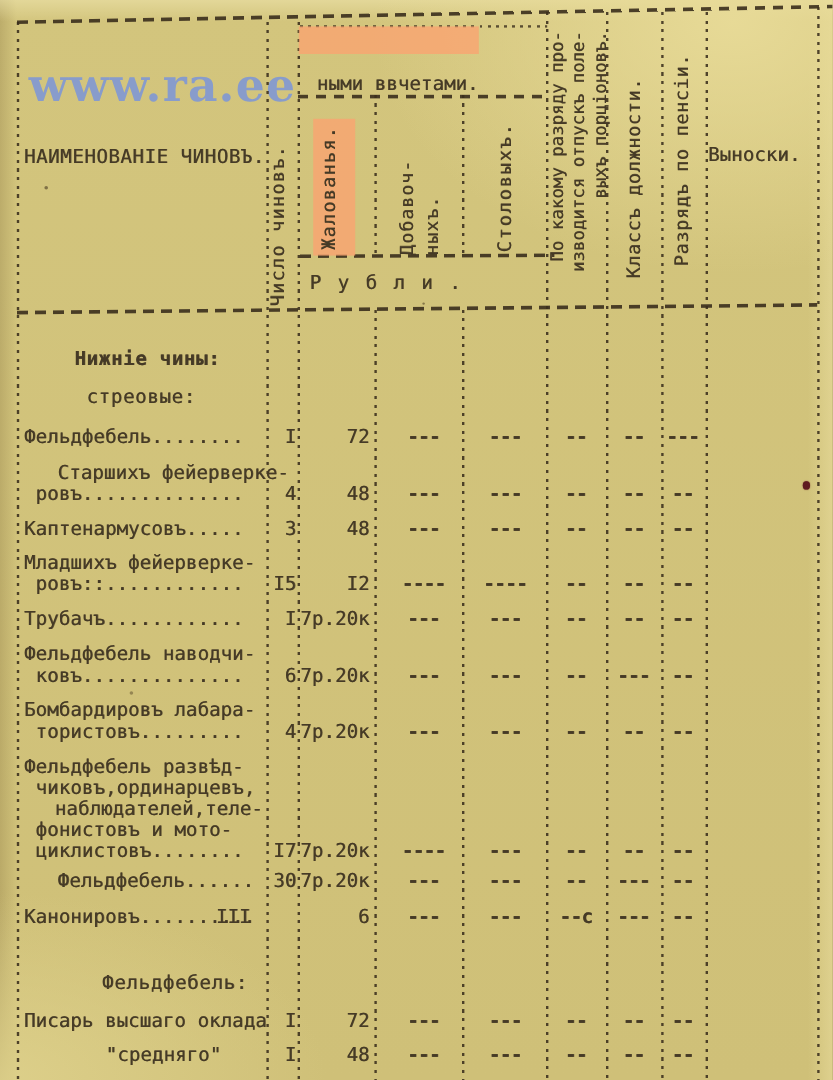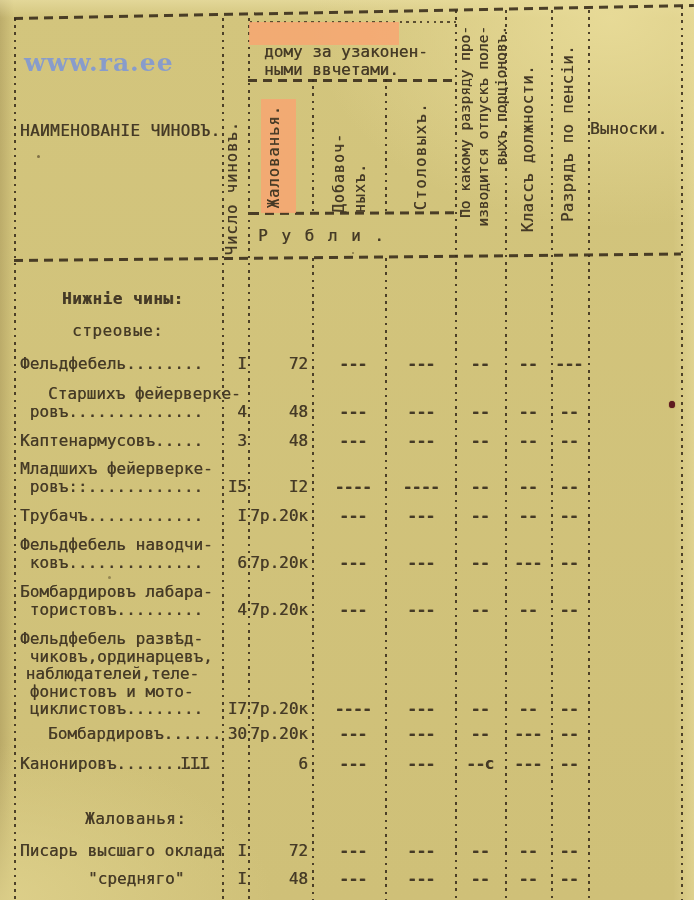--- a/index.html
+++ b/index.html
@@ -23,21 +23,21 @@
   .vwrap{position:absolute;display:flex;}
   .vl{position:absolute;width:2.4px;
       background:repeating-linear-gradient(to bottom,rgba(58,46,28,.88) 0 2.6px,rgba(58,46,28,0) 2.6px 7.2px);}
   .hl{position:absolute;height:2.6px;transform-origin:left center;
       background:repeating-linear-gradient(to right,rgba(58,46,28,.9) 0 9px,rgba(58,46,28,0) 9px 15px);}
   .hl.dots{height:2px;
       background:repeating-linear-gradient(to right,rgba(58,46,28,.8) 0 2.4px,rgba(58,46,28,0) 2.4px 6.8px);}
   .hl.thick{height:3px;}
   .orange{position:absolute;background:#f9a572;opacity:.82;}
   .watermark{position:absolute;left:24px;top:48px;
-      font-family:"DejaVu Serif",serif;font-weight:bold;font-size:25px;
+      font-family:"DejaVu Serif",serif;font-weight:bold;font-size:38px;
       color:#7e97d6;opacity:.88;letter-spacing:1px;}
   .speck{position:absolute;border-radius:50%;}
   .section{letter-spacing:.5px;}
 </style>
 </head>
 <body>
 
 <div class="page">
 
   <div class="watermark">www.ra.ee</div>
@@ -64,21 +64,21 @@
 
   <div class="orange" style="left:249px;top:22px;width:150px;height:23px;"></div>
   <div class="orange" style="left:261px;top:99px;width:35px;height:114px;"></div>
 
   <div class="tw" style="left:20px;top:122px;letter-spacing:.4px;">НАИМЕНОВАНІЕ ЧИНОВЪ.</div>
 
   <div class="vwrap" style="left:224px;bottom:645px;">
     <span class="vtext tw" style="position:static;">Число чиновъ.</span>
   </div>
 
-  <div class="tw" style="left:253px;top:24px;line-height:18.5px;"><br><span style="padding-left:11px;">дому за узаконен-</span><br><span style="padding-left:11px;margin-top:44px;">ными ввчетами.</span></div>
+  <div class="tw" style="left:253px;top:24px;line-height:18.5px;"><br><br><span style="padding-left:11px;margin-top:44px;">ными ввчетами.</span></div>
 
   <div class="vwrap" style="left:266px;bottom:692px;">
     <span class="vtext tw" style="position:static;">Жалованья.</span>
   </div>
 
   <div class="vwrap" style="left:331px;bottom:687px;gap:5px;align-items:flex-end;">
     <span class="vtext tw" style="position:static;font-size:15px;">Добавоч-</span>
     <span class="vtext tw" style="position:static;font-size:15px;">ныхъ.</span>
   </div>
 
@@ -177,52 +177,52 @@
         <div class="tw cell" style="left: 230px; top: 17.5px; width: 78px; text-align: right;">7р.20к</div>
         <div class="tw cell dash-txt" style="left: 316px; top: 17.5px; width: 74px; text-align: center;">---</div>
         <div class="tw cell dash-txt" style="left: 388px; top: 17.5px; width: 66px; text-align: center;">---</div>
         <div class="tw cell dash-txt" style="left: 456px; top: 17.5px; width: 48px; text-align: center;">--</div>
         <div class="tw cell dash-txt" style="left: 506px; top: 17.5px; width: 44px; text-align: center;">--</div>
         <div class="tw cell dash-txt" style="left: 549px; top: 17.5px; width: 40px; text-align: center;">--</div>
       </div>
       <div style="position: absolute; left: 0px; top: 630px; width: 694px;">
         <div class="tw" style="left: 20px; top: 0px;">Фельдфебель развѣд-</div>
         <div class="tw" style="left: 20px; top: 17.5px;"> чиковъ,ординарцевъ,</div>
-        <div class="tw" style="left: 16px; top: 35px; text-align: right;"> наблюдателей,теле-</div>
+        <div class="tw" style="left: 36px; top: 35px; text-align: right;"> наблюдателей,теле-</div>
         <div class="tw" style="left: 20px; top: 52.5px;"> фонистовъ и мото-</div>
         <div class="tw" style="left: 20px; top: 70px;"> циклистовъ........</div>
         <div class="tw cell" style="left: 180px; top: 70px; width: 67px; text-align: right;">I7</div>
         <div class="tw cell" style="left: 230px; top: 70px; width: 78px; text-align: right;">7р.20к</div>
         <div class="tw cell dash-txt" style="left: 316px; top: 70px; width: 74px; text-align: center;">----</div>
         <div class="tw cell dash-txt" style="left: 388px; top: 70px; width: 66px; text-align: center;">---</div>
         <div class="tw cell dash-txt" style="left: 456px; top: 70px; width: 48px; text-align: center;">--</div>
         <div class="tw cell dash-txt" style="left: 506px; top: 70px; width: 44px; text-align: center;">--</div>
         <div class="tw cell dash-txt" style="left: 549px; top: 70px; width: 40px; text-align: center;">--</div>
       </div>
       <div style="position: absolute; left: 0px; top: 725px; width: 694px;">
-        <div class="tw" style="left: 48px; top: 0px;">Бомбардировъ......</div>
+        <div class="tw" style="left: 48px; top: 0px;">Фельдфебель......</div>
         <div class="tw cell" style="left: 180px; top: 0px; width: 67px; text-align: right;">30</div>
         <div class="tw cell" style="left: 230px; top: 0px; width: 78px; text-align: right;">7р.20к</div>
         <div class="tw cell dash-txt" style="left: 316px; top: 0px; width: 74px; text-align: center;">---</div>
         <div class="tw cell dash-txt" style="left: 388px; top: 0px; width: 66px; text-align: center;">---</div>
         <div class="tw cell dash-txt" style="left: 456px; top: 0px; width: 48px; text-align: center;">--</div>
         <div class="tw cell dash-txt" style="left: 506px; top: 0px; width: 44px; text-align: center;">---</div>
         <div class="tw cell dash-txt" style="left: 549px; top: 0px; width: 40px; text-align: center;">--</div>
       </div>
       <div style="position: absolute; left: 0px; top: 755px; width: 694px;">
         <div class="tw" style="left: 20px; top: 0px;">Канонировъ..........</div>
         <div class="tw cell" style="left: 180px; top: 0px; width: 67px; text-align: left;">III</div>
         <div class="tw cell" style="left: 230px; top: 0px; width: 78px; text-align: right;">6</div>
         <div class="tw cell dash-txt" style="left: 316px; top: 0px; width: 74px; text-align: center;">---</div>
         <div class="tw cell dash-txt" style="left: 388px; top: 0px; width: 66px; text-align: center;">---</div>
         <div class="tw cell dash-txt" style="left: 456px; top: 0px; width: 48px; text-align: center;">--с</div>
         <div class="tw cell dash-txt" style="left: 506px; top: 0px; width: 44px; text-align: center;">---</div>
         <div class="tw cell dash-txt" style="left: 549px; top: 0px; width: 40px; text-align: center;">--</div>
       </div>
-      <div class="tw section" style="left: 85px; top: 810px;">Жалованья:</div>
+      <div class="tw section" style="left: 85px; top: 810px;">Фельдфебель:</div>
       <div style="position: absolute; left: 0px; top: 842px; width: 694px;">
         <div class="tw" style="left: 20px; top: 0px;">Писарь высшаго оклада</div>
         <div class="tw cell" style="left: 180px; top: 0px; width: 67px; text-align: right;">I</div>
         <div class="tw cell" style="left: 230px; top: 0px; width: 78px; text-align: right;">72</div>
         <div class="tw cell dash-txt" style="left: 316px; top: 0px; width: 74px; text-align: center;">---</div>
         <div class="tw cell dash-txt" style="left: 388px; top: 0px; width: 66px; text-align: center;">---</div>
         <div class="tw cell dash-txt" style="left: 456px; top: 0px; width: 48px; text-align: center;">--</div>
         <div class="tw cell dash-txt" style="left: 506px; top: 0px; width: 44px; text-align: center;">--</div>
         <div class="tw cell dash-txt" style="left: 549px; top: 0px; width: 40px; text-align: center;">--</div>
       </div>

